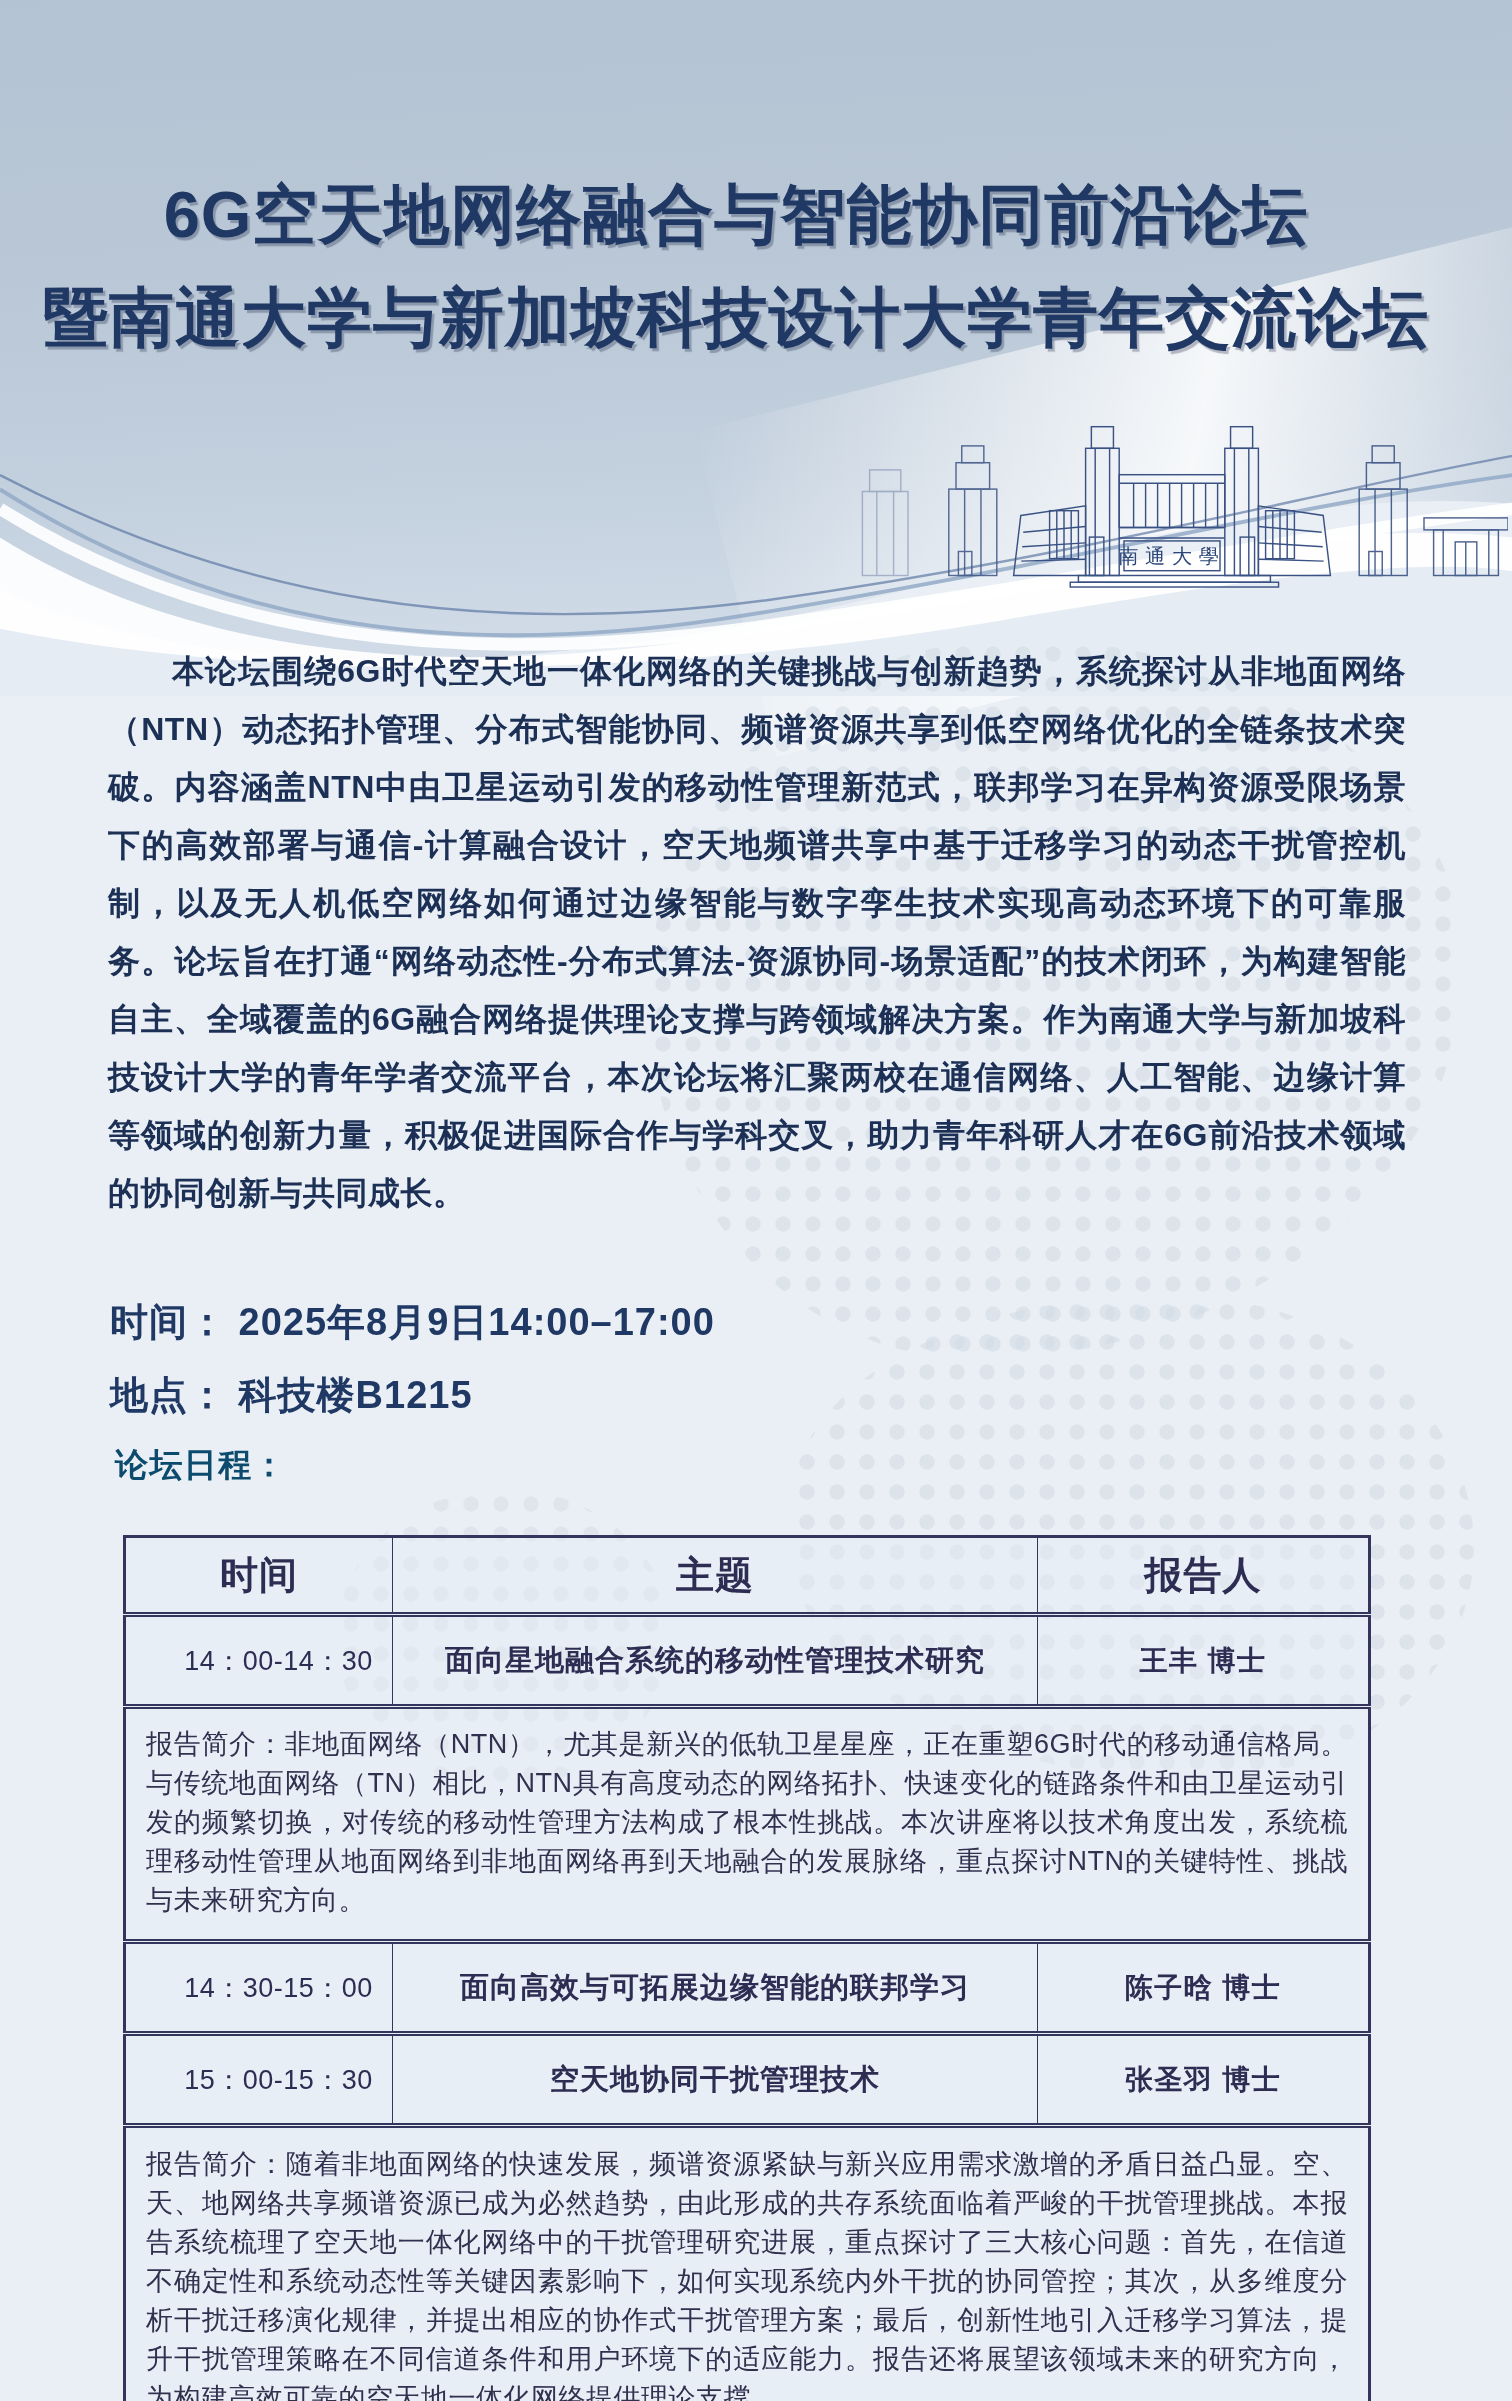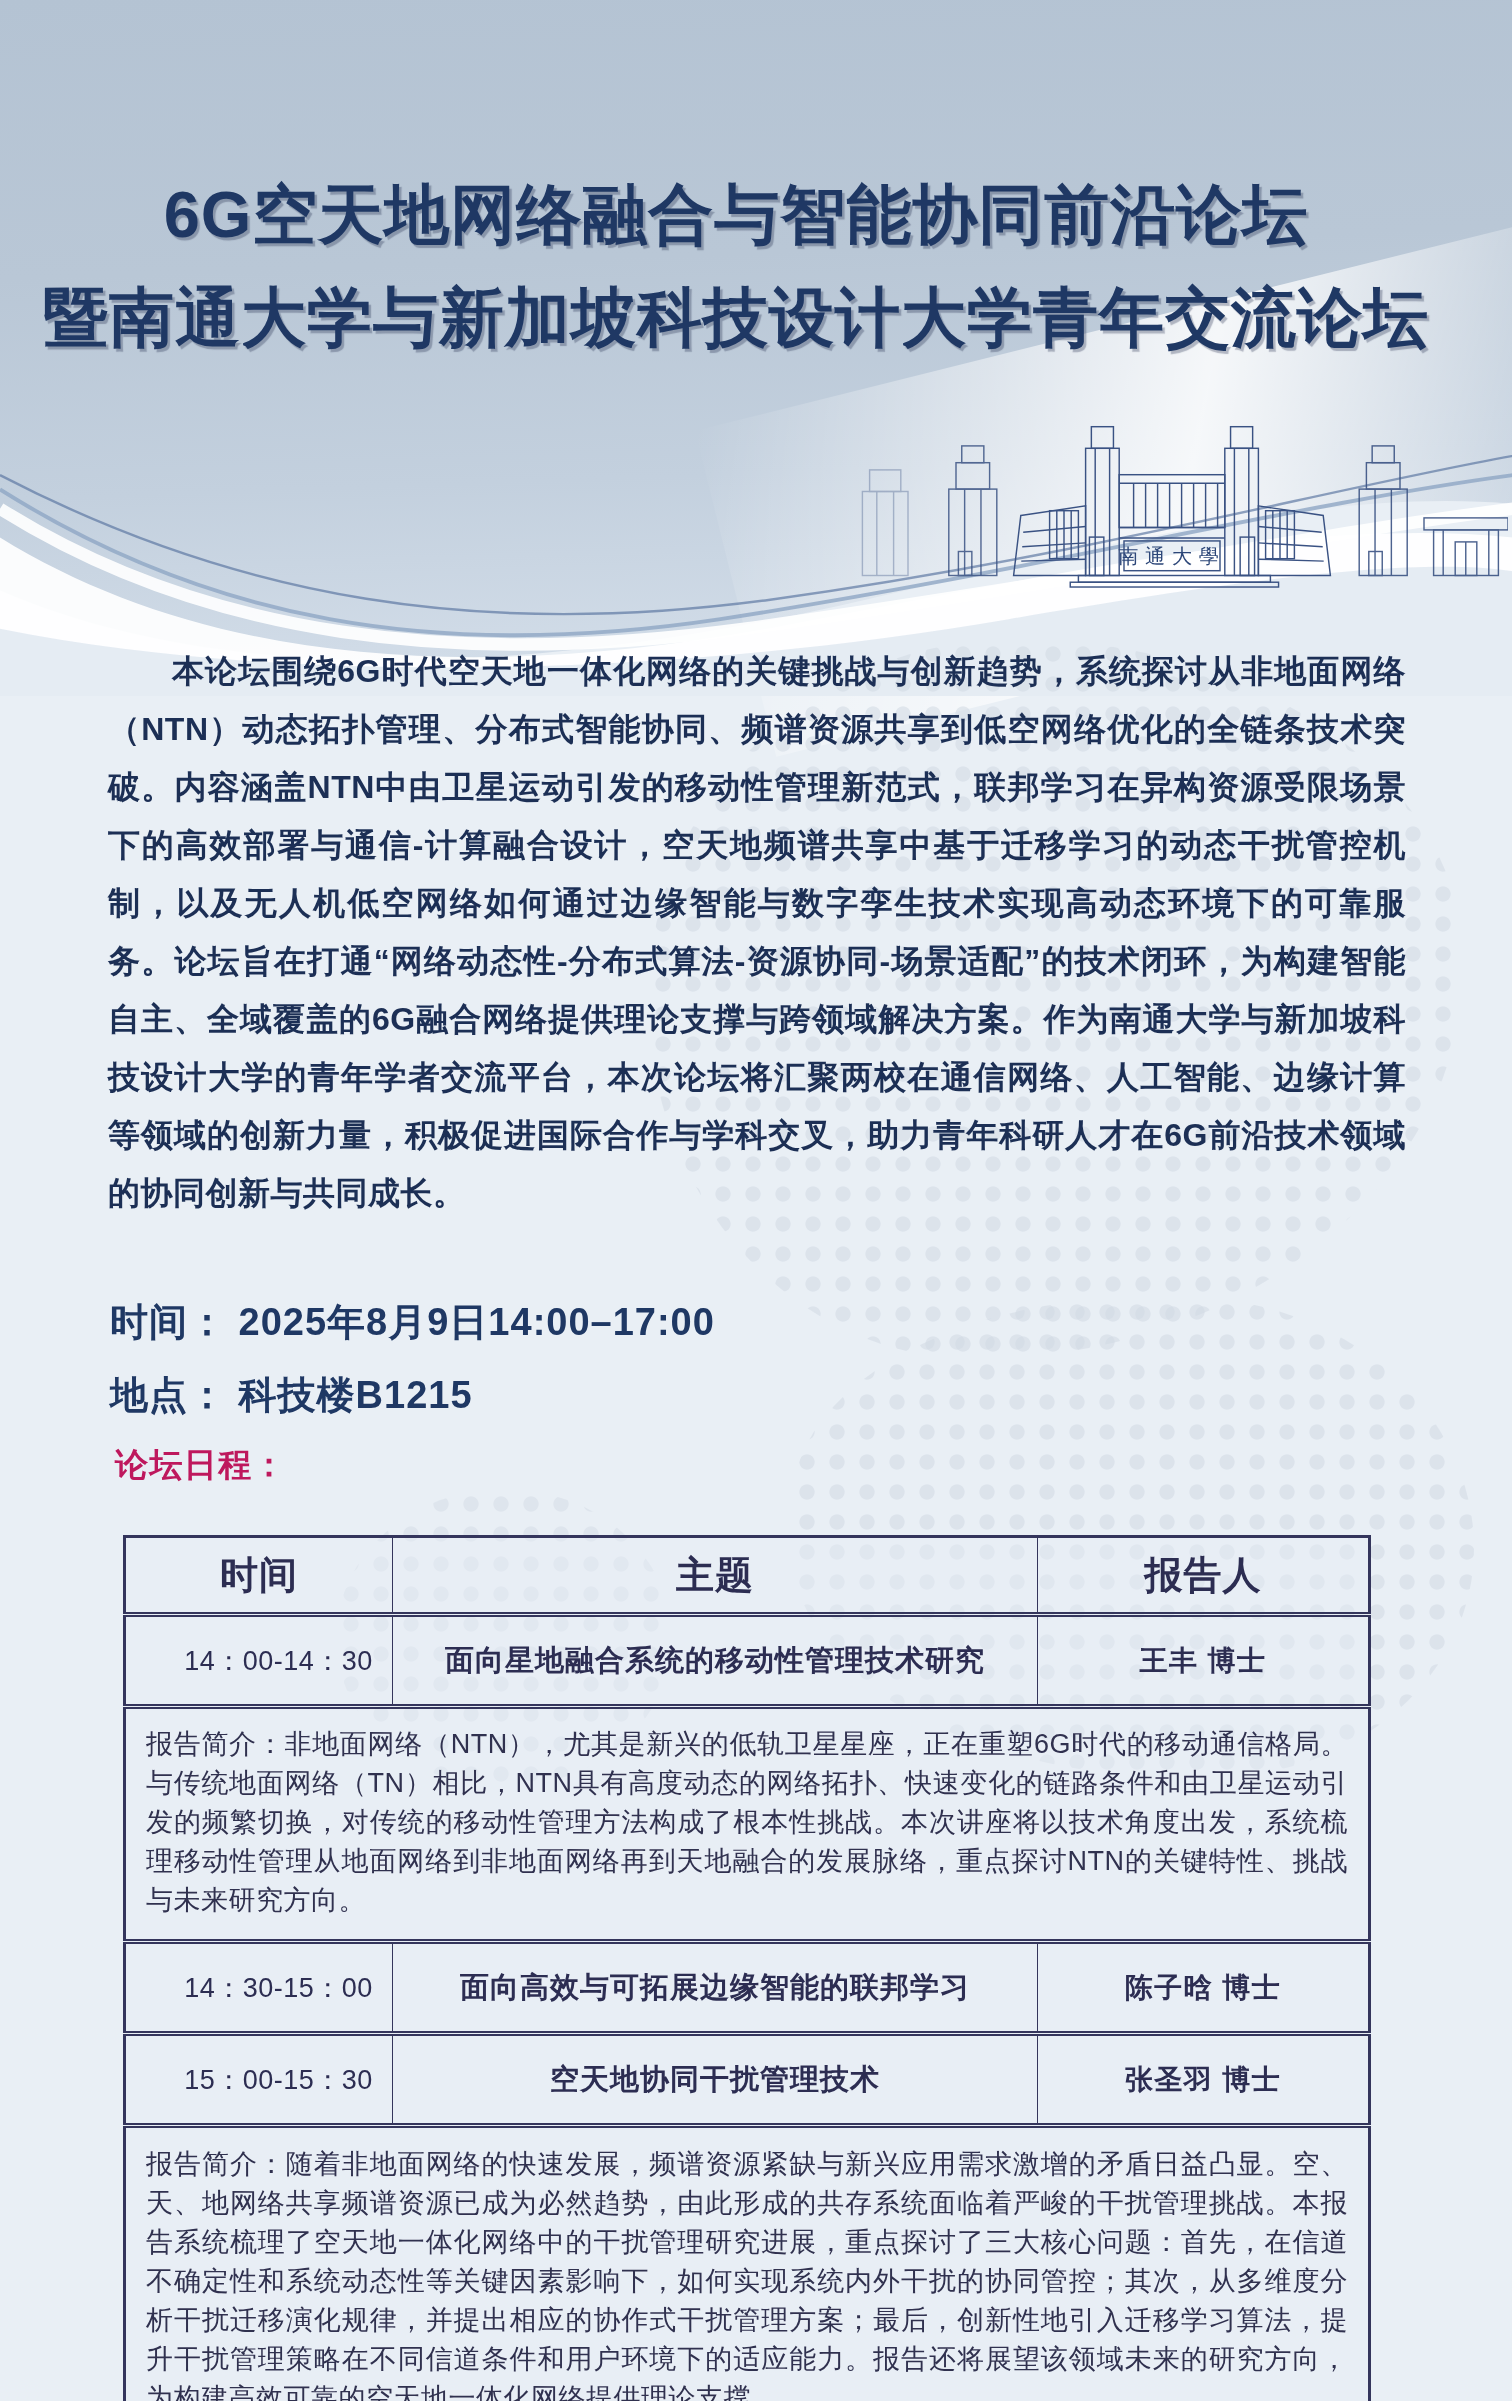--- a/index.html
+++ b/index.html
@@ -51,21 +51,21 @@
     line-height:58px;text-align:justify;text-indent:2em;letter-spacing:0.5px;
   }
 
   
   .info{position:absolute;top:1286px;left:110px;color:#1f3864;}
   .info-line{font-size:38px;font-weight:bold;line-height:73px;letter-spacing:1px;}
 
   
   .agenda-heading{
     position:absolute;top:1443px;left:115px;
-    font-size:33px;font-weight:bold;color:#be185d;letter-spacing:1.4px;
+    font-size:33px;font-weight:bold;color:#0c4a6e;letter-spacing:1.4px;
   }
   .table-wrap{position:absolute;top:1535px;left:123px;width:1244px;}
   table.schedule{
     width:1244px;border-collapse:collapse;table-layout:fixed;
     border:3.8px solid #34355c;background:rgba(233,239,245,.35);
   }
   table.schedule col.w-time{width:268px;}
   table.schedule col.w-topic{width:645px;}
   table.schedule col.w-speaker{width:332px;}
   table.schedule th,table.schedule td{

